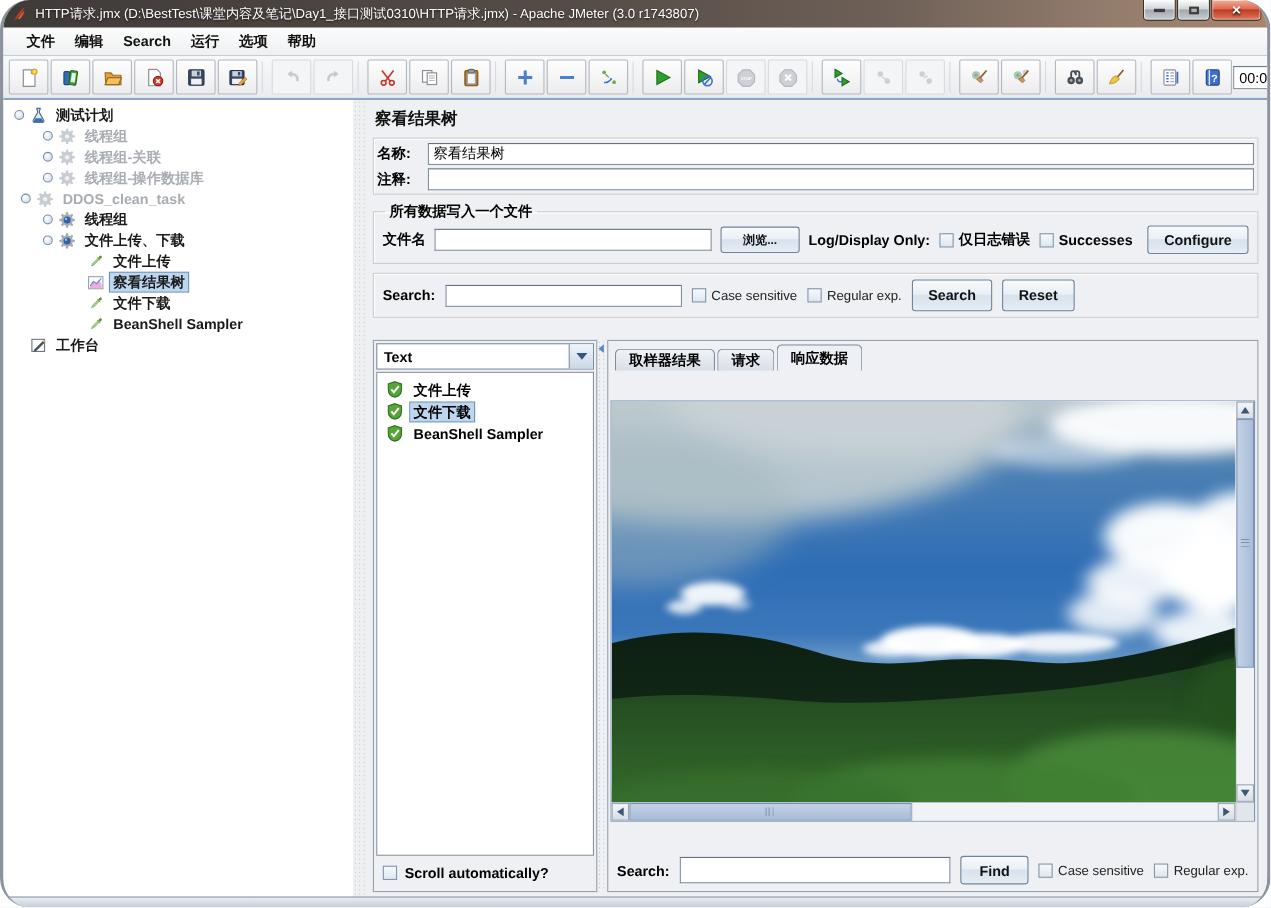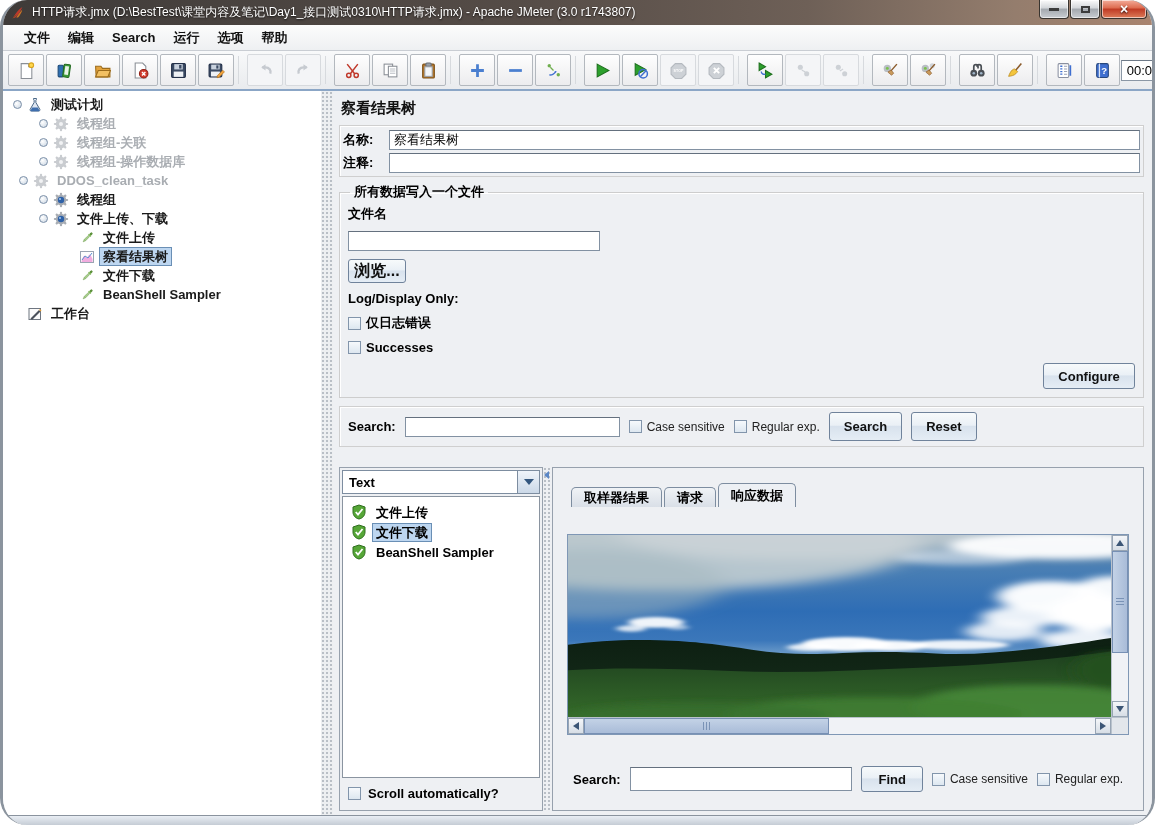--- a/index.html
+++ b/index.html
@@ -62,25 +62,25 @@
   .ptitle { font-size:15px; font-weight:bold; margin:4px 0 7px 2px; color:#111; }
   .etched { border:1px solid #cfcfcf; box-shadow:inset 1px 1px 0 #fff; background:#eef0f3; }
   .namepanel { padding:2px 3px; }
   .frow { display:flex; align-items:center; height:23px; }
   .frow .flab { width:46px; font-weight:bold; flex:0 0 46px; }
   .inp { border:1px solid #8291a2; border-top-color:#64707e; background:#fff; height:20px; font-size:13px;
     padding:0 4px; font-family:inherit; outline:none; }
   .grow { flex:1; min-width:0; }
   fieldset.fileset { margin-top:6px; border:1px solid #cdcdcd; box-shadow:inset 1px 1px 0 #fff; padding:4px 8px 8px; }
   fieldset.fileset legend { font-weight:bold; padding:0 4px; margin-left:2px; }
-  .filerow { display:flex; align-items:flex-start; gap:8px;flex-direction:column; }
+  .filerow { display:flex; align-items:center; gap:8px; }
   .btn7 { border:1px solid #70839b; border-radius:3px; font-family:inherit;
     background:linear-gradient(#f7fafb,#eaf0f6 45%,#d8e2ed 50%,#e5edf5); font-weight:bold; font-size:13px; color:#111;
     display:inline-flex; align-items:center; justify-content:center; }
-  .browse { height:24px; width:58px; font-size:16px; font-weight:bold; }
+  .browse { height:24px; width:72px; font-size:11px; font-weight:bold; }
   .configure { height:26px; width:92px; margin-left:auto; }
   .cb { width:13px; height:13px; flex:0 0 13px; border:1px solid #8295ab; display:inline-block;
     background:linear-gradient(#f6f9fc,#dde7f0); }
   .cbwrap { display:inline-flex; align-items:center; gap:5px; }
   .cblab { font-weight:normal; font-size:12px; color:#222; }
   .blab { font-weight:bold; }
   .searchbar { margin-top:8px; padding:5px 8px; display:flex; align-items:center; gap:9px; }
   .searchbar .inp { width:215px; }
   .sbtn { height:29px; padding:0 14px; }
 
@@ -99,21 +99,21 @@
   .rrow .ticn { width:16px; height:16px; margin-right:6px; flex:0 0 16px; }
   .rrow .ticn svg { width:16px; height:16px; display:block; }
   .rrow .lbl { padding:0 3px; line-height:17px; }
   .rrow.selected .lbl { background:#bdd6f0; outline:1px solid #6a8fb5; }
   .scrollauto { height:30px; flex:0 0 30px; display:flex; align-items:center; gap:7px; padding-left:6px; font-weight:bold; }
   .vsplit2 { width:9px; flex:0 0 9px; background-image:radial-gradient(#b9bfc6 26%,transparent 27%);
     background-size:4px 4px; position:relative; }
   .vsplit2 .oneTouch { position:absolute; top:4px; left:1px; width:0; height:0;
     border-top:4px solid transparent; border-bottom:4px solid transparent; border-right:5px solid #5c87c5; }
 
-  .lowerright { flex:1; min-width:0; border:1px solid #97a1ad; background:#eef0f3; display:flex; flex-direction:column; padding:14px;gap:27px; }
+  .lowerright { flex:1; min-width:0; border:1px solid #97a1ad; background:#eef0f3; display:flex; flex-direction:column; padding:2px;gap:27px; }
   .tabstrip { height:25px; flex:0 0 25px; display:flex; align-items:flex-end; padding-left:4px; position:relative; z-index:2; }
   .tab { position:relative; margin-right:2px; padding:0 12px; border:1px solid #7d8da0; border-bottom:none;
     border-radius:5px 5px 0 0; background:linear-gradient(#f0f3f6,#d9dfe7); font-weight:bold; height:20px;
     display:flex; align-items:center; }
   .tab.active { height:24px; background:#edf0f4; box-shadow:0 2px 0 #edf0f4;text-align:right; }
   .scrollpane { flex:1; min-height:0; border:1px solid #7f97b5; background:#fff;
     display:grid; grid-template-columns:1fr 17px; grid-template-rows:1fr 17px; }
   .photo { grid-column:1; grid-row:1; overflow:hidden; position:relative; }
   .photo svg { width:100%; height:100%; display:block; }
   .vscroll { grid-column:2; grid-row:1; border-left:1px solid #b9c2cc; background:#f0f2f6; display:flex; flex-direction:column; }

